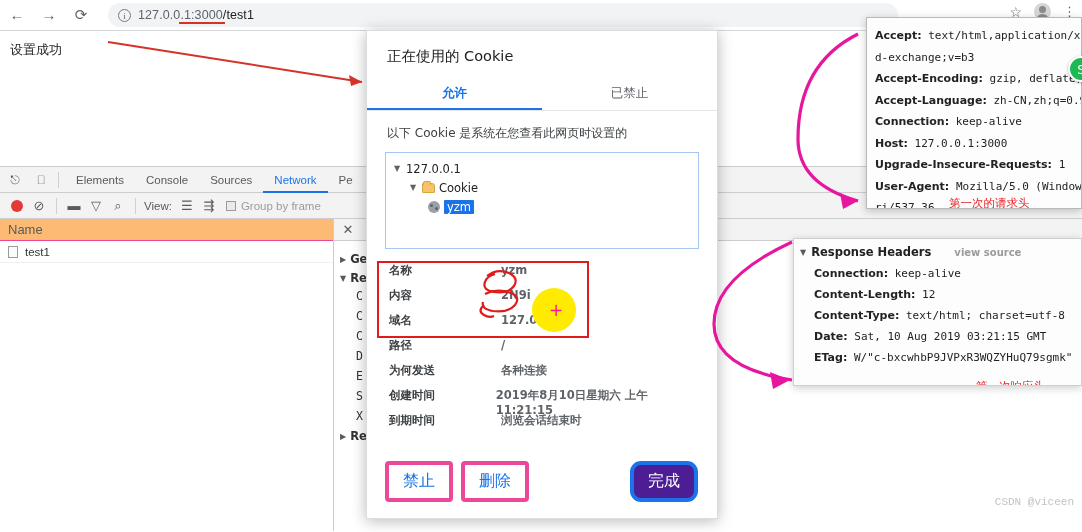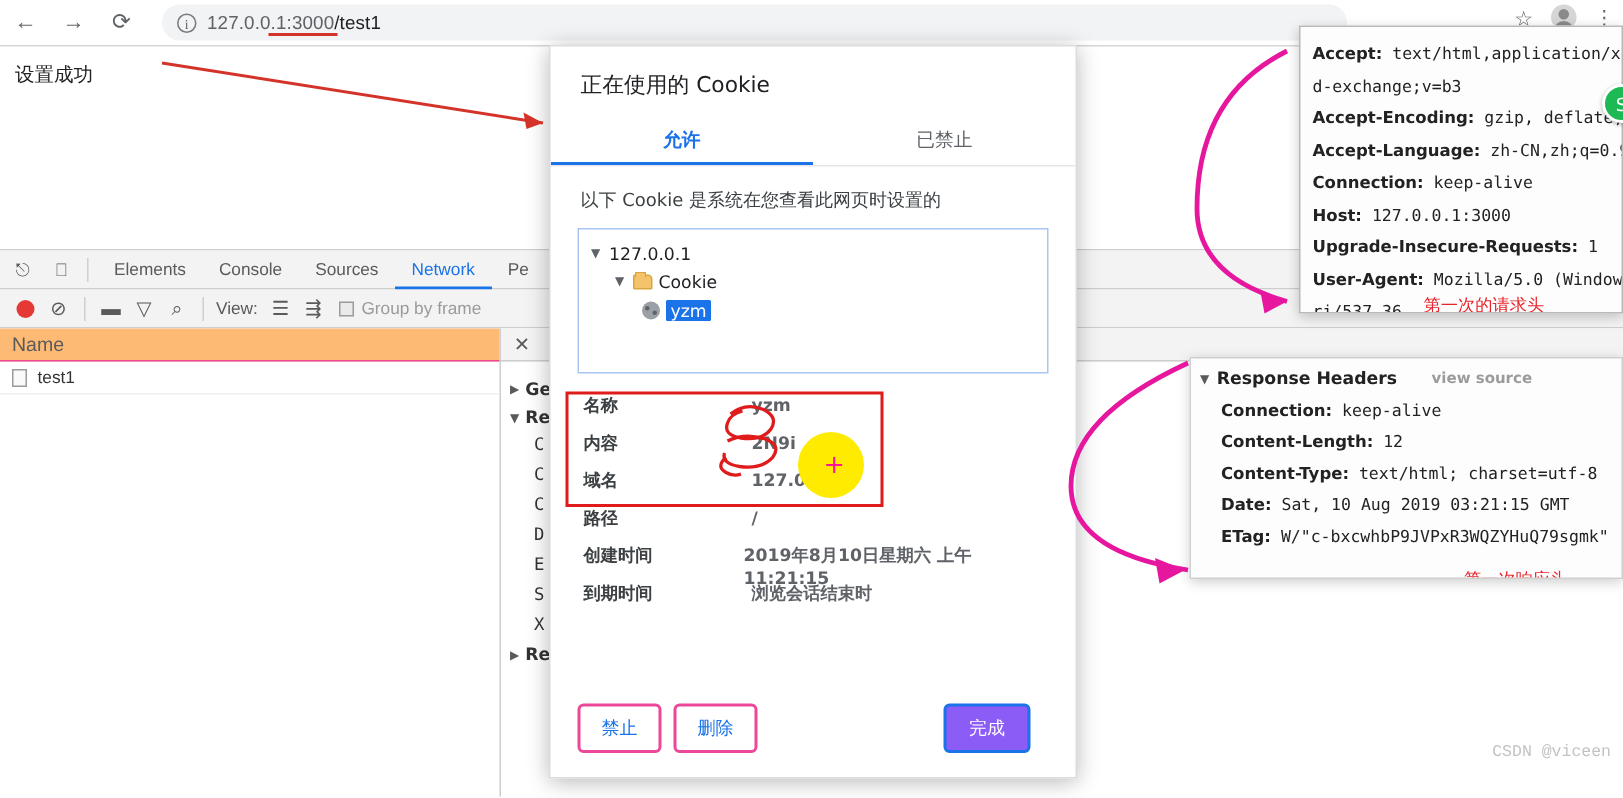--- a/index.html
+++ b/index.html
@@ -190,27 +190,28 @@
     margin:14px 22px 0 22px; font-size:11.5px; color:#3c4043;
     font-family:"DejaVu Sans", sans-serif;
   }
   .cd-drow { display:flex; height:25px; align-items:flex-start;font-weight:bold; }
   .cd-dlabel { width:112px; color:#3c4043; }
   .cd-dvalue { color:#5f6368; }
   #cd-footer {
     margin-top:auto; padding:14px 18px 16px 18px; display:flex; align-items:center;
   }
   .cd-btn {
-    min-width:50px; padding:6px 14px; font-size:12px; border-radius:4px;
-    border:2px solid #ec4899; background:#fff; color:#1a73e8;
+    min-width:50px; padding:6px 14px; font-size:16px; border-radius:4px;
+    border:4px solid #ec4899; background:#fff; color:#1a73e8;
     font-family:"DejaVu Sans", sans-serif; margin-right:8px;
   }
   .cd-btn.primary {
-    background:#8b5cf6; color:#fff; border-color:#1a73e8; margin-left:auto; margin-right:12px;
+    background:#4c1d95; color:#fff; border-color:#1a73e8; margin-left:auto; margin-right:1px;
     min-width:58px;
+    border-radius:11px;
   }
 
   
   #req-headers-panel {
     position:absolute; left:866px; top:17px; width:216px; height:192px;
     background:#fdfdfd; border:1px solid #b9b9b9;
     box-shadow:0 2px 8px rgba(0,0,0,.22); z-index:35;
     padding:7px 0 0 8px; overflow:hidden;
   }
   .hdr-row {
@@ -402,20 +403,24 @@
     </div>
     <div class="cd-drow">
       <span class="cd-dlabel">域名</span>
       <span class="cd-dvalue">127.0.0.1</span>
     </div>
     <div class="cd-drow">
       <span class="cd-dlabel">路径</span>
       <span class="cd-dvalue">/</span>
     </div>
     <div class="cd-drow">
+      <span class="cd-dlabel">为何发送</span>
+      <span class="cd-dvalue">各种连接</span>
+    </div>
+    <div class="cd-drow">
       <span class="cd-dlabel">创建时间</span>
       <span class="cd-dvalue">2019年8月10日星期六 上午11:21:15</span>
     </div>
     <div class="cd-drow">
       <span class="cd-dlabel">到期时间</span>
       <span class="cd-dvalue">浏览会话结束时</span>
     </div>
   </div>
 
   <div id="cd-footer">

